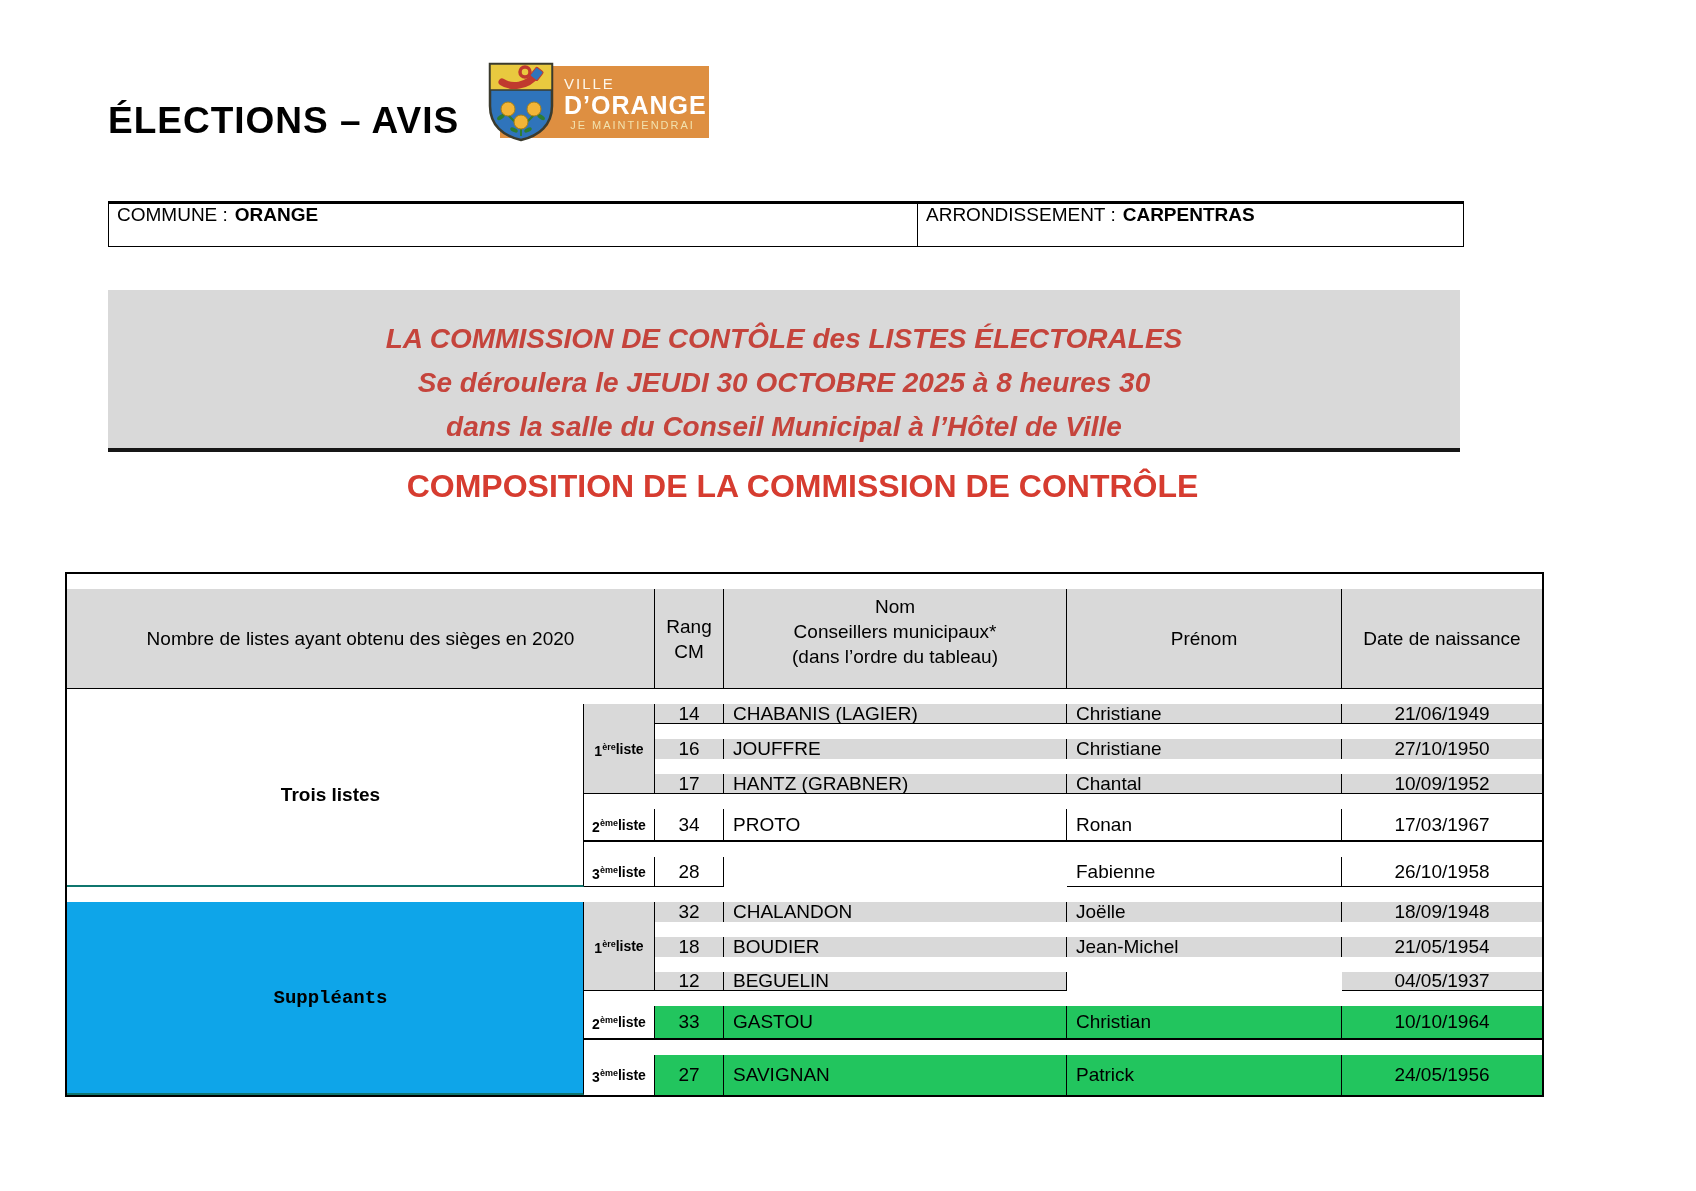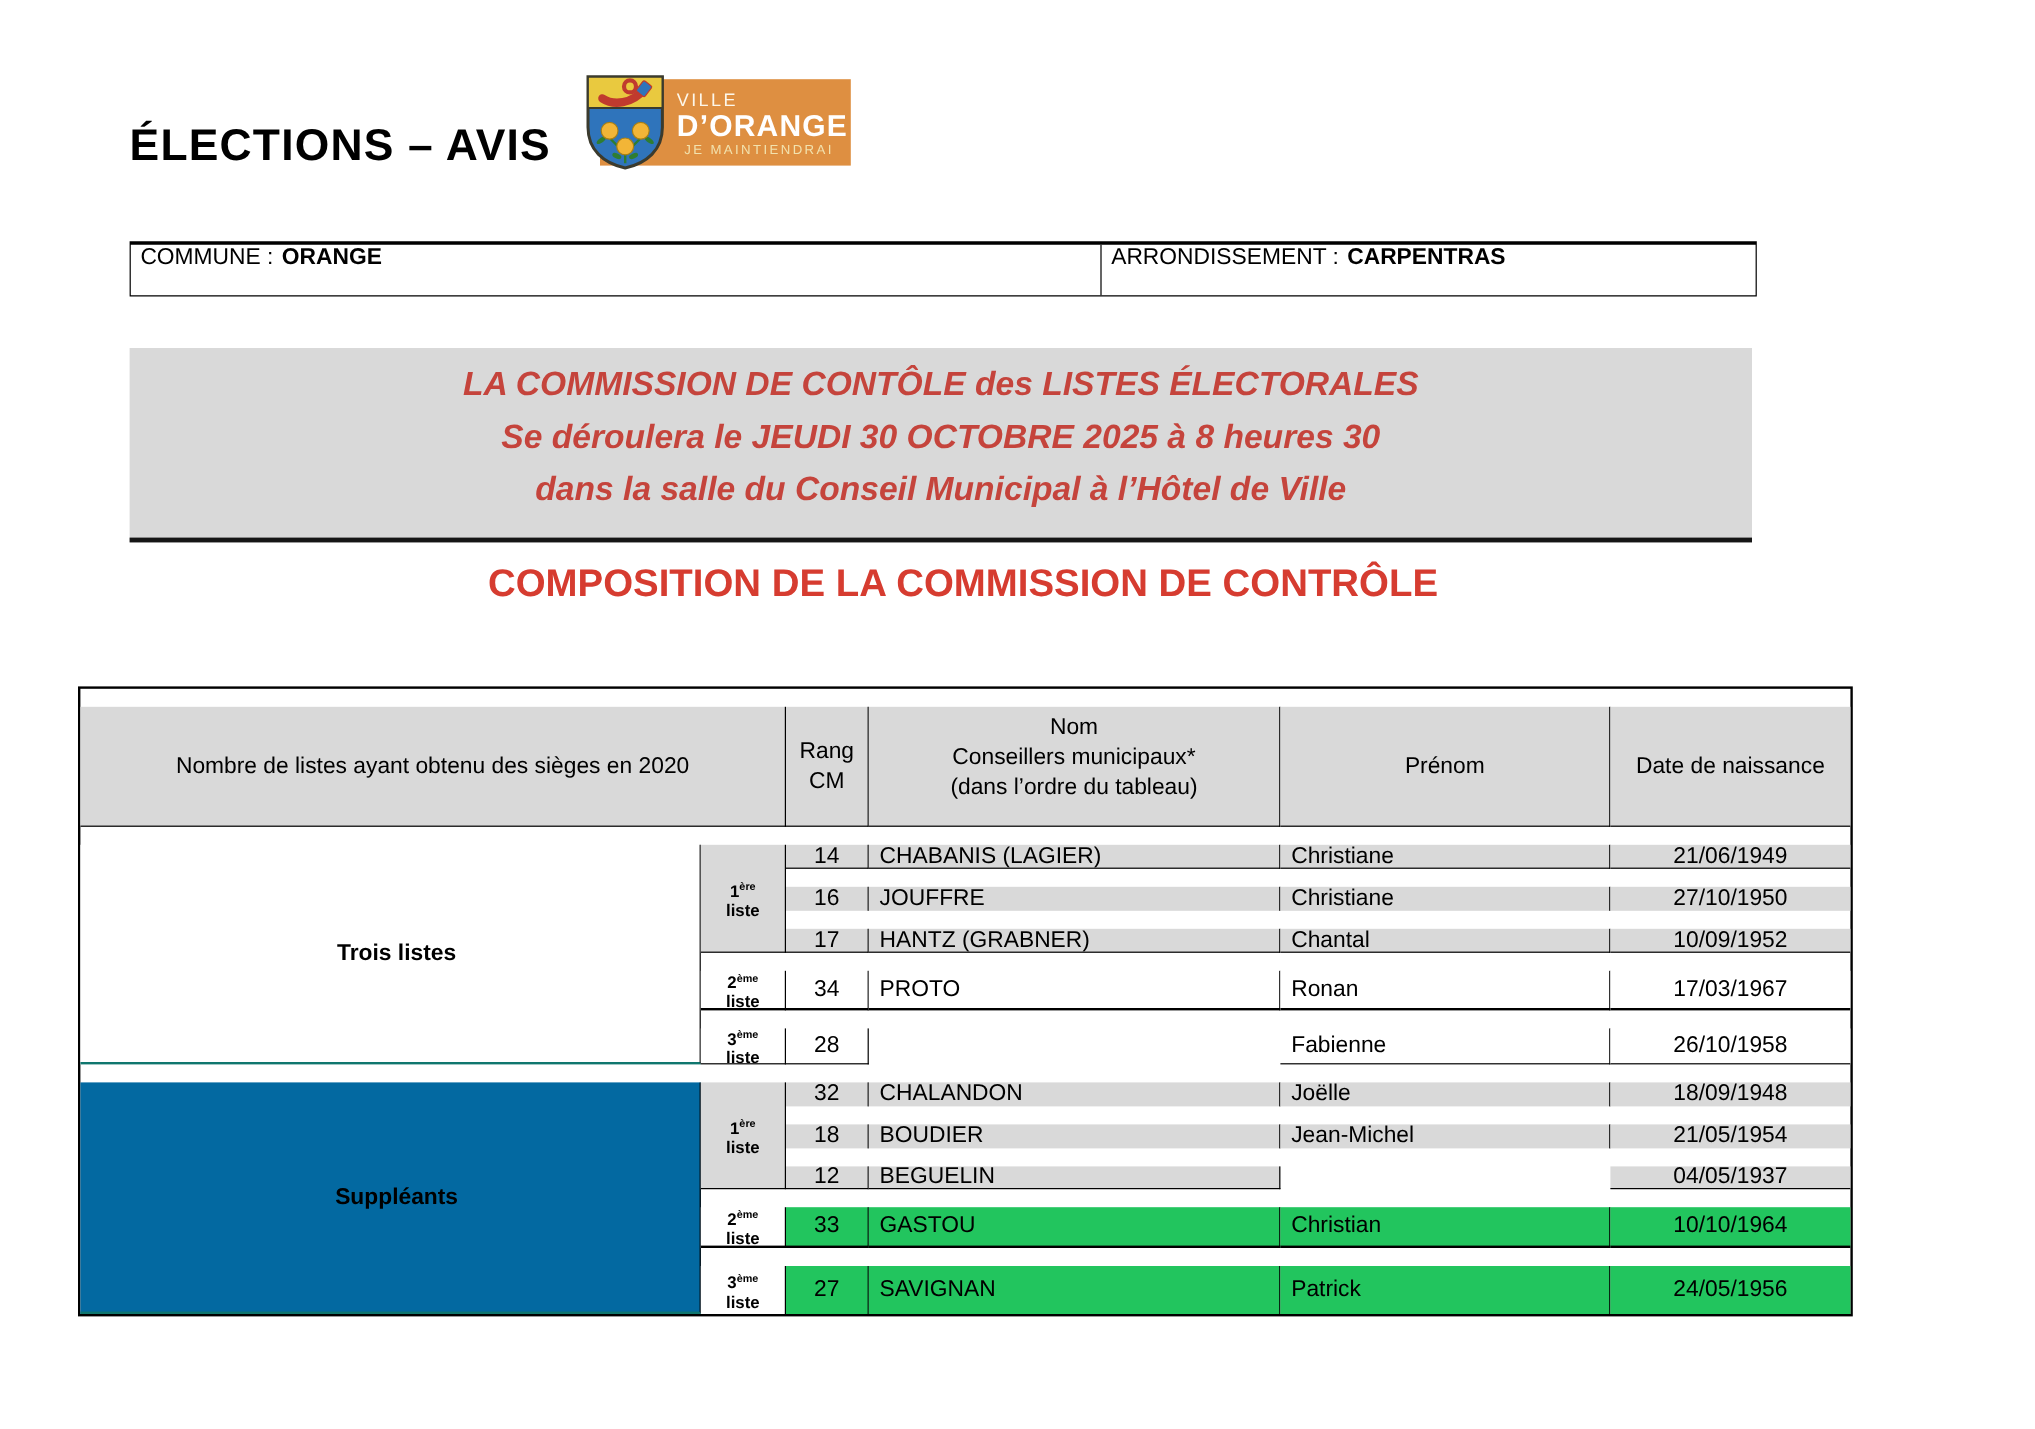--- a/index.html
+++ b/index.html
@@ -19,45 +19,45 @@
   
   .info-box{position:absolute;left:108px;top:201px;width:1356px;height:46px;box-sizing:border-box;
             border:1px solid #000;border-top:3px solid #000;display:flex;background:#fff;}
   .info-cell{display:flex;align-items:flex-start;font-size:19px;padding-left:8px;box-sizing:border-box;}
   .info-cell.c1{width:809px;border-right:1px solid #000;}
   .info-cell.c2{flex:1;}
   .info-cell b{margin-left:7px;}
 
   
   .banner{position:absolute;left:108px;top:290px;width:1352px;height:162px;background:#d9d9d9;box-sizing:border-box;
-          border-bottom:4px solid #161616;text-align:center;padding-top:8px;}
+          border-bottom:4px solid #161616;text-align:center;padding-top:27px;}
   .banner .bline{font-size:28px;font-weight:bold;font-style:italic;color:#c5443c;line-height:44px;white-space:nowrap;}
 
   
   .heading{position:absolute;left:65px;top:468px;width:1475px;text-align:center;
            font-size:32px;font-weight:bold;color:#d63c30;white-space:nowrap;}
 
   
   .tbl{position:absolute;left:65px;top:572px;display:grid;background:#fff;
        grid-template-columns:517px 71px 69px 343px 275px 200px;
        grid-template-rows:115px 35px 35px 35px 48px 45px 35px 35px 34px 49px 55px;
        border:2px solid #000;}
   .cell{display:flex;align-items:center;justify-content:center;font-size:19px;box-sizing:border-box;overflow:hidden;margin-top:15px;}
   .left{justify-content:flex-start;padding-left:9px;}
   .rb{border-right:1px solid #000;}
   .bb{border-bottom:1px solid #000;}
   .bb2{border-bottom:2px solid #000;}
   .bb3{border-bottom:2px solid #0f766e;padding-left:11px;}
   .gray{background:#d9d9d9;}
   .lite{background:#22c55e;}
-  .supbg{background:#0369a1;}
+  .supbg{background:#0ea5e9;font-family:Liberation Mono, monospace;}
   .white{background:#ffffff;}
   .hdr{flex-direction:column;text-align:center;line-height:25px;}
   .top{justify-content:flex-start;padding-top:5px;}
-  .liste{flex-direction:column;font-weight:bold;font-size:14px;line-height:16px;}
+  .liste{flex-direction:row;font-weight:bold;font-size:14px;line-height:16px;}
   .liste sup{font-size:9px;}
   .box{font-weight:bold;font-size:19px;}
 </style>
 </head>
 <body>
 
 <div class="page">
 
   <div class="title">ÉLECTIONS – AVIS</div>
 

